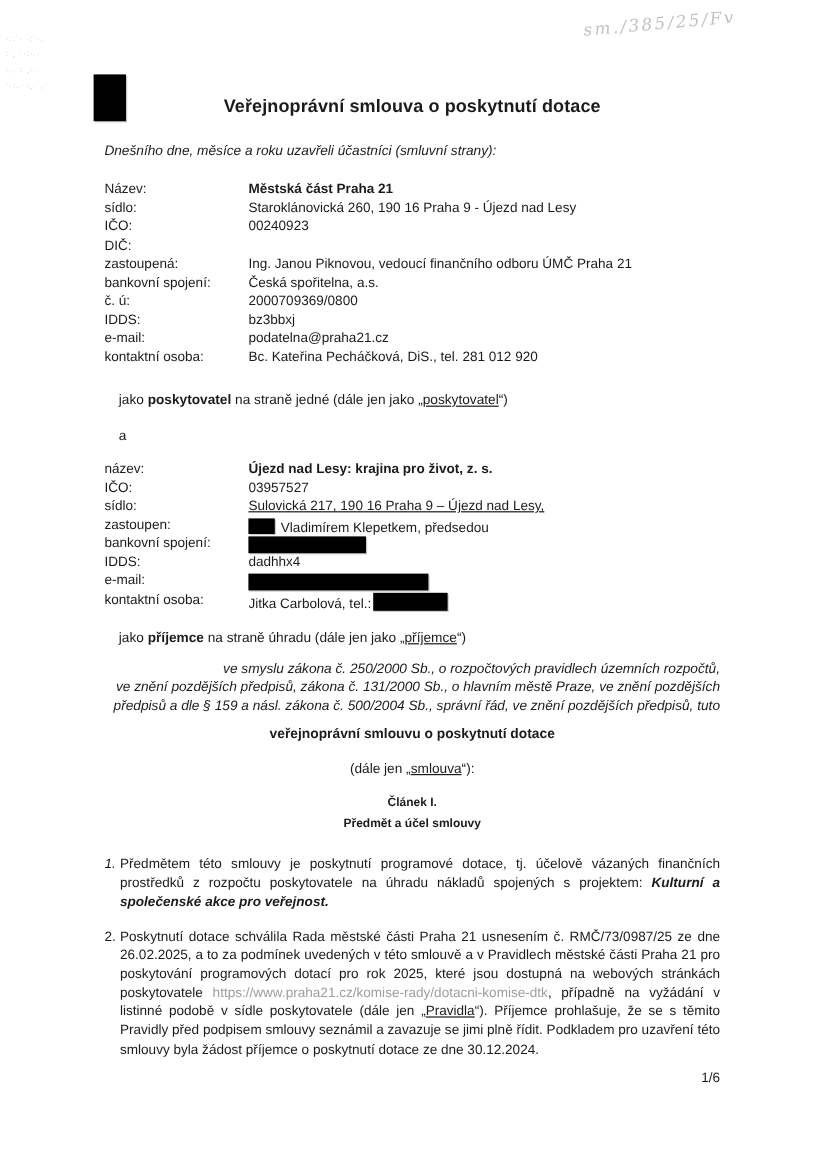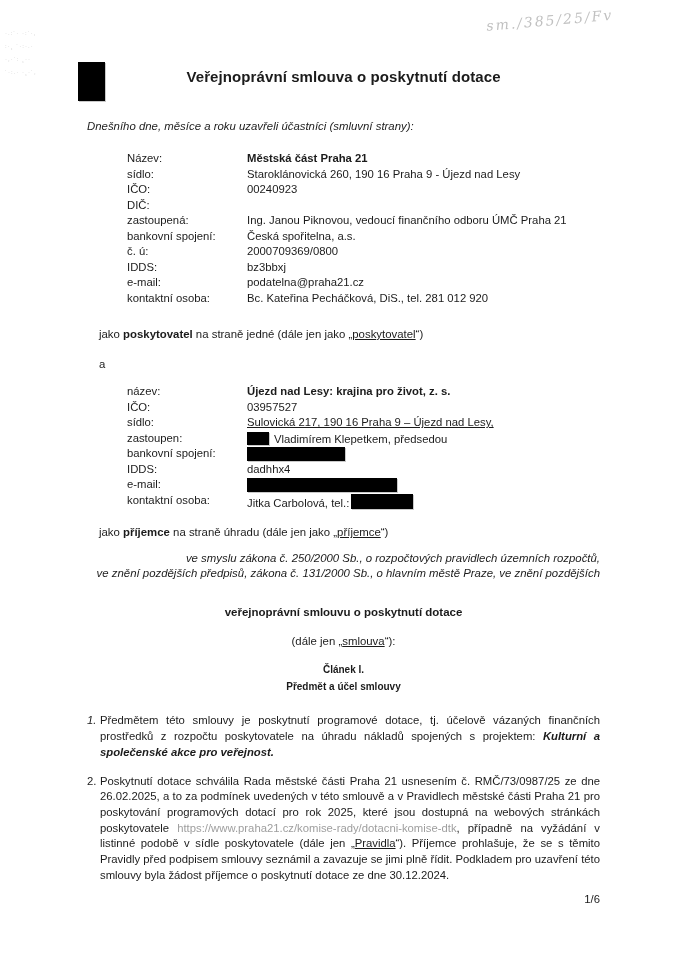--- a/index.html
+++ b/index.html
@@ -17,27 +17,27 @@
   .stamp{left:5px;top:27px;width:90px;color:#c6c6c6;font-size:6px;line-height:13px;
          letter-spacing:1px;filter:blur(0.5px);user-select:none;}
   
   .redact-block{background:#000;box-shadow:1px 1px 0 #c9c9c9;}
   .redact{display:inline-block;background:#000;vertical-align:-2px;box-shadow:1px 1px 0 #c9c9c9;}
   
   .handwritten{left:486px;top:10px;width:180px;
     font-family:"DejaVu Serif",serif;font-style:italic;
     color:#b6b6b6;font-size:14px;letter-spacing:2px;
     transform:rotate(-5deg);opacity:.85;}
-  .title{left:87px;top:68px;width:513px;text-align:center;
+  .title{left:87px;top:80px;width:513px;text-align:center;
     font-size:15px;font-weight:bold;letter-spacing:.1px;}
   .intro{left:87px;top:120px;width:513px;font-style:italic;font-size:11.4px;}
   
   .kv{left:87px;width:513px;font-size:11.3px;}
   .kv-row{display:flex;height:15.55px;align-items:flex-start;}
-  .lbl{flex:0 0 120px;margin-left:40px;}
+  .lbl{flex:0 0 120px;}
   .val{flex:1 1 auto;white-space:nowrap;}
   .bold{font-weight:bold;}
   .ul{text-decoration:underline;}
   .clause{left:87px;width:513px;font-size:11.4px;padding-left:12px;}
   .italic{font-style:italic;}
   .preamble{left:87px;top:551px;width:513px;text-align:right;
     font-style:italic;font-size:11.4px;line-height:15.3px;}
   .contract-heading{left:87px;top:606px;width:513px;text-align:center;
     font-weight:bold;font-size:11.5px;}
   .contract-sub{left:87px;top:635px;width:513px;text-align:center;font-size:11.4px;}
@@ -154,20 +154,21 @@
     </div>
   </div>
 
   <div class="abs clause" style="top:526px;">
     <span>jako </span><span class="bold">příjemce</span><span> na straně úhradu (dále jen jako „</span><span class="ul">příjemce</span><span>“)</span>
   </div>
 
   <div class="abs preamble">
     <div>ve smyslu zákona č. 250/2000 Sb., o rozpočtových pravidlech územních rozpočtů,</div>
     <div>ve znění pozdějších předpisů, zákona č. 131/2000 Sb., o hlavním městě Praze, ve znění pozdějších</div>
+    <div>předpisů a dle § 159 a násl. zákona č. 500/2004 Sb., správní řád, ve znění pozdějších předpisů, tuto</div>
   </div>
 
   <div class="abs contract-heading">veřejnoprávní smlouvu o poskytnutí dotace</div>
   <div class="abs contract-sub">
     <span>(dále jen „</span><span class="ul">smlouva</span><span>“):</span>
   </div>
 
   <div class="abs article-head">
     <div>Článek I.</div>
     <div>Předmět a účel smlouvy</div>

